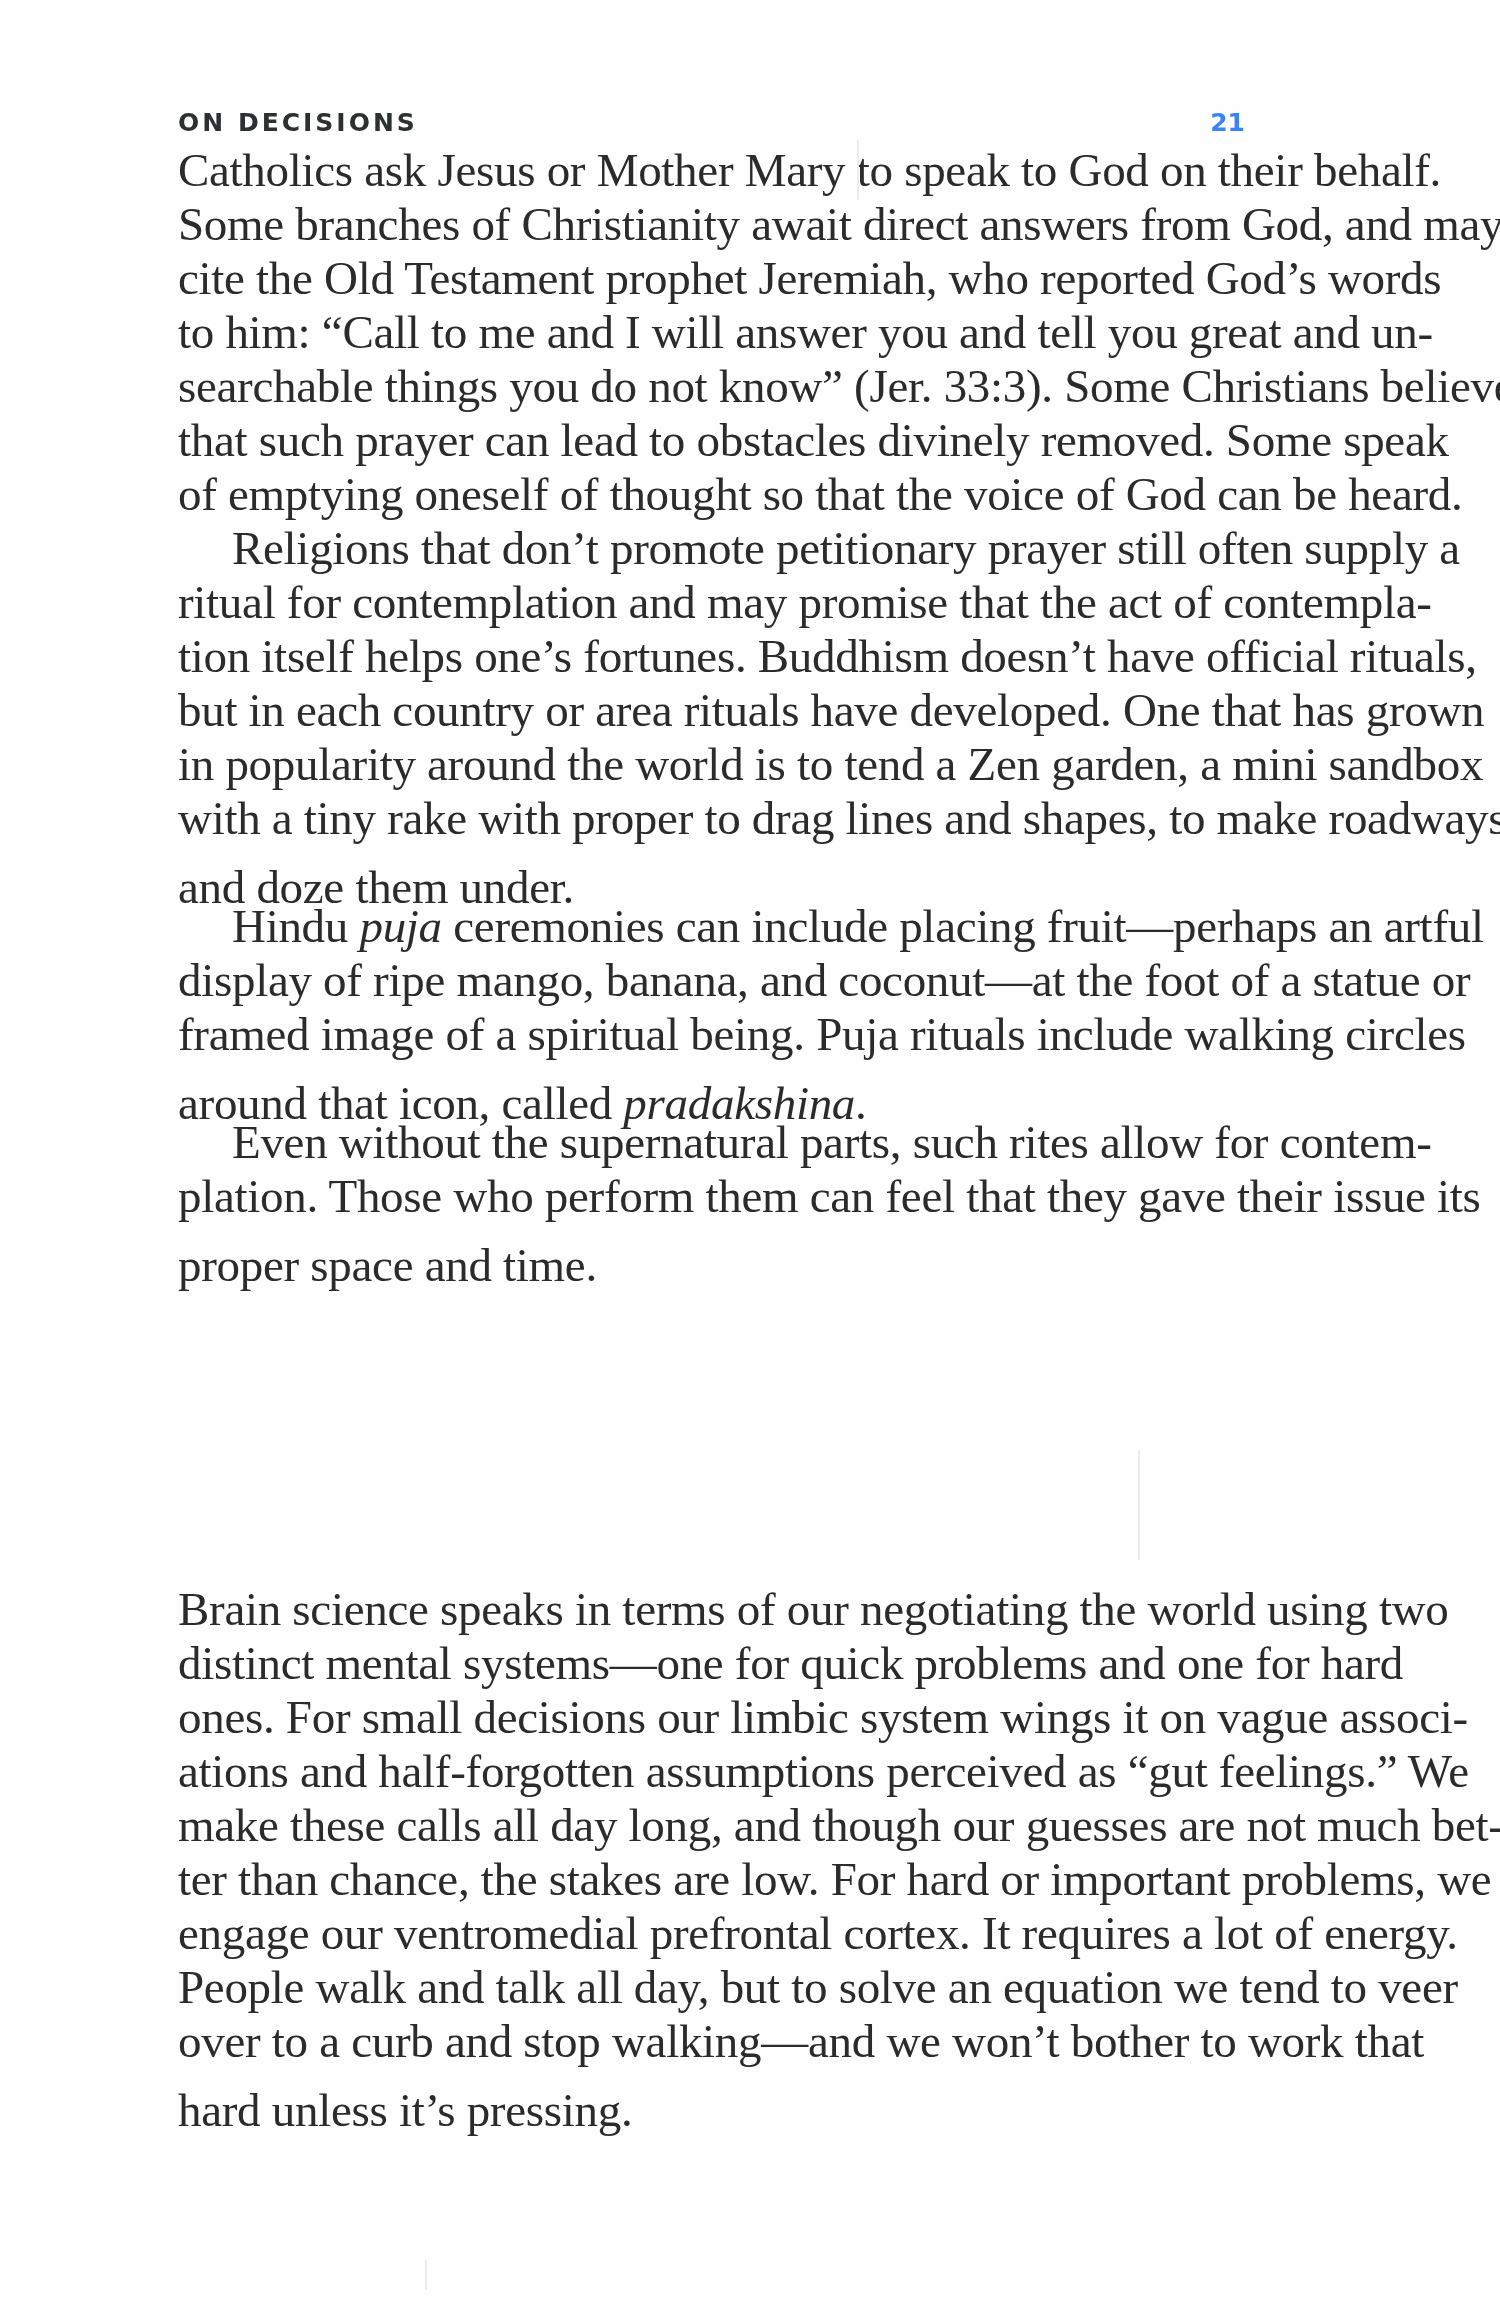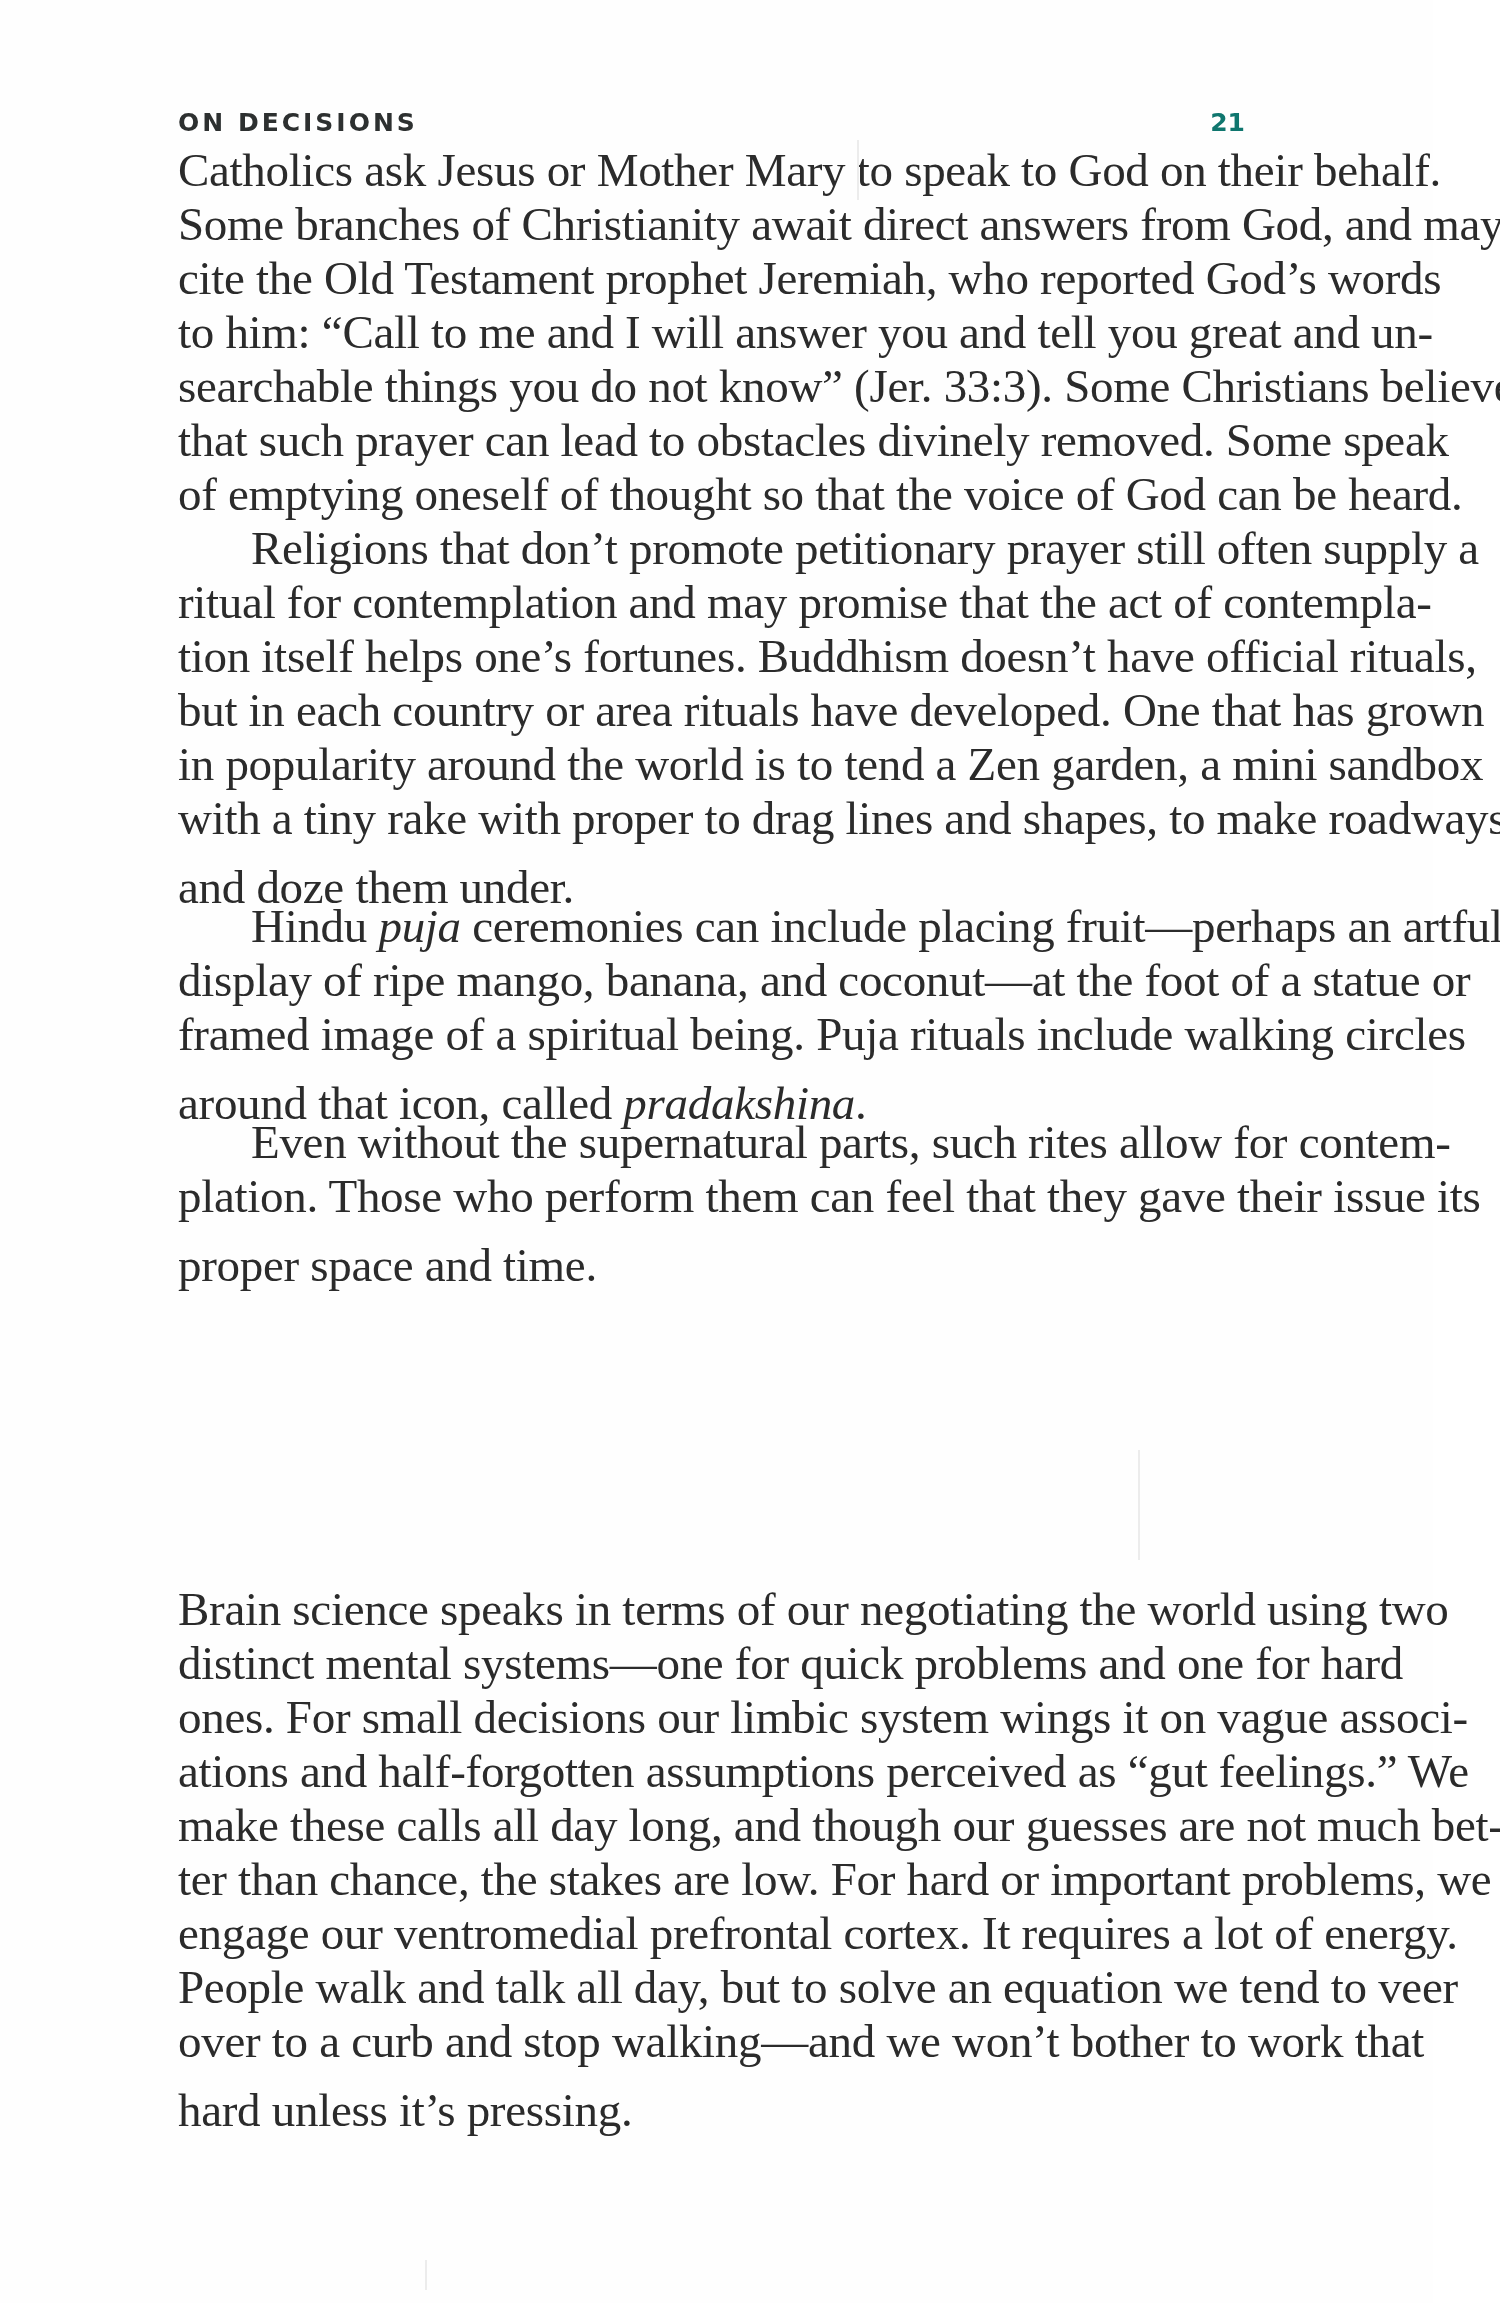--- a/index.html
+++ b/index.html
@@ -31,38 +31,37 @@
       letter-spacing: 3px;
       color: #2d3030;
     }
     .page-number {
       position: absolute;
       top: 108px;
       right: 188px;
       font-family: "DejaVu Sans", "Liberation Sans", sans-serif;
       font-weight: bold;
       font-size: 25px;
-      color: #0f766e;
+      color: #3b82f6;
     }
     .line {
       position: absolute;
       left: 178px;
       width: 1135px;
       font-size: 47px;
       line-height: 54px;
       white-space: nowrap;
       text-align: justify;
       text-align-last: justify;
       letter-spacing: -0.3px;
       color: #2b2b2b;
     }
     .line.indent {
       left: 232px;
       width: 1081px;
-      margin-left: 19px;
     }
     .line.last {
       text-align-last: left;
       margin-top: 15px;
     }
     .section-heading {
       position: absolute;
       top: 1473px;
       left: 178px;
       font-family: "DejaVu Sans", "Liberation Sans", sans-serif;

